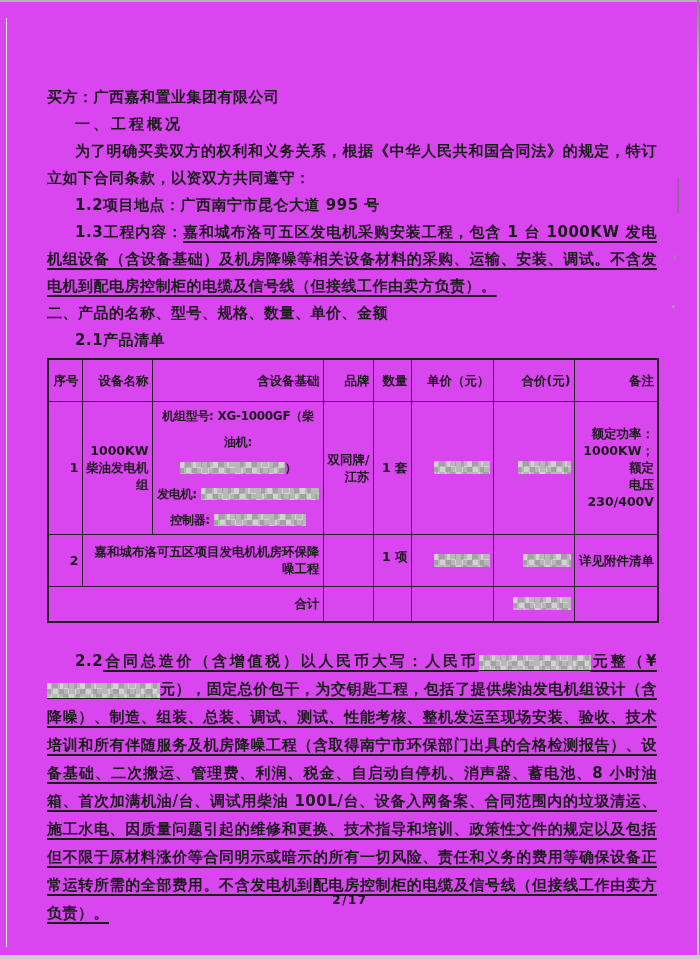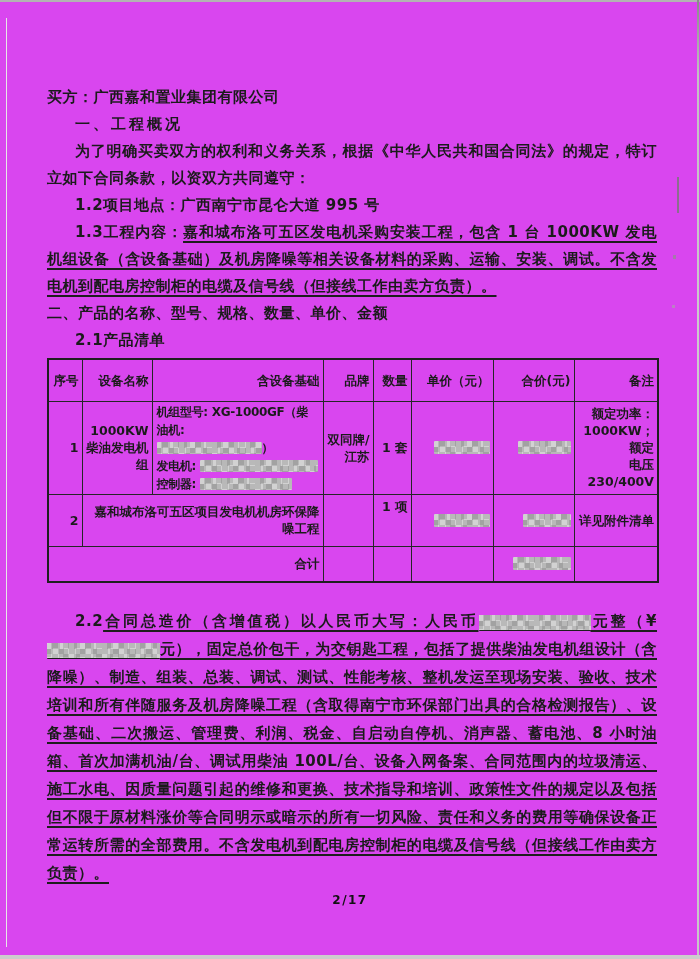--- a/index.html
+++ b/index.html
@@ -41,22 +41,22 @@
   .ctable td,.ctable th{
     border:1.4px solid #262626;font-size:12.5px;font-weight:bold;color:#1b1b1b;
     text-align:right;vertical-align:middle;padding:1px 3px;line-height:17px;
     overflow:hidden;box-sizing:border-box;
   }
   .ctable{border:2px solid #1f1f1f;}
   tr.hrow{height:42px;}
   tr.r1{height:76px;}
   tr.r2{height:52px;}
   tr.rt{height:36px;}
-  td.spec{text-align:left;font-size:12px;letter-spacing:-.3px;line-height:18px;padding-left:4px;}
-  td.vtop{vertical-align:top;padding-top:3px;}
+  td.spec{text-align:center;font-size:12px;letter-spacing:-.3px;line-height:26px;padding-left:4px;}
+  td.vtop{vertical-align:top;padding-top:13px;}
 
   .clause{line-height:28px;margin-top:24px;}
   .footer{
     position:absolute;top:893px;left:0;right:0;text-align:center;
     font-size:12px;font-weight:bold;letter-spacing:1.5px;color:#111;
   }
 </style>
 </head>
 <body>
 

